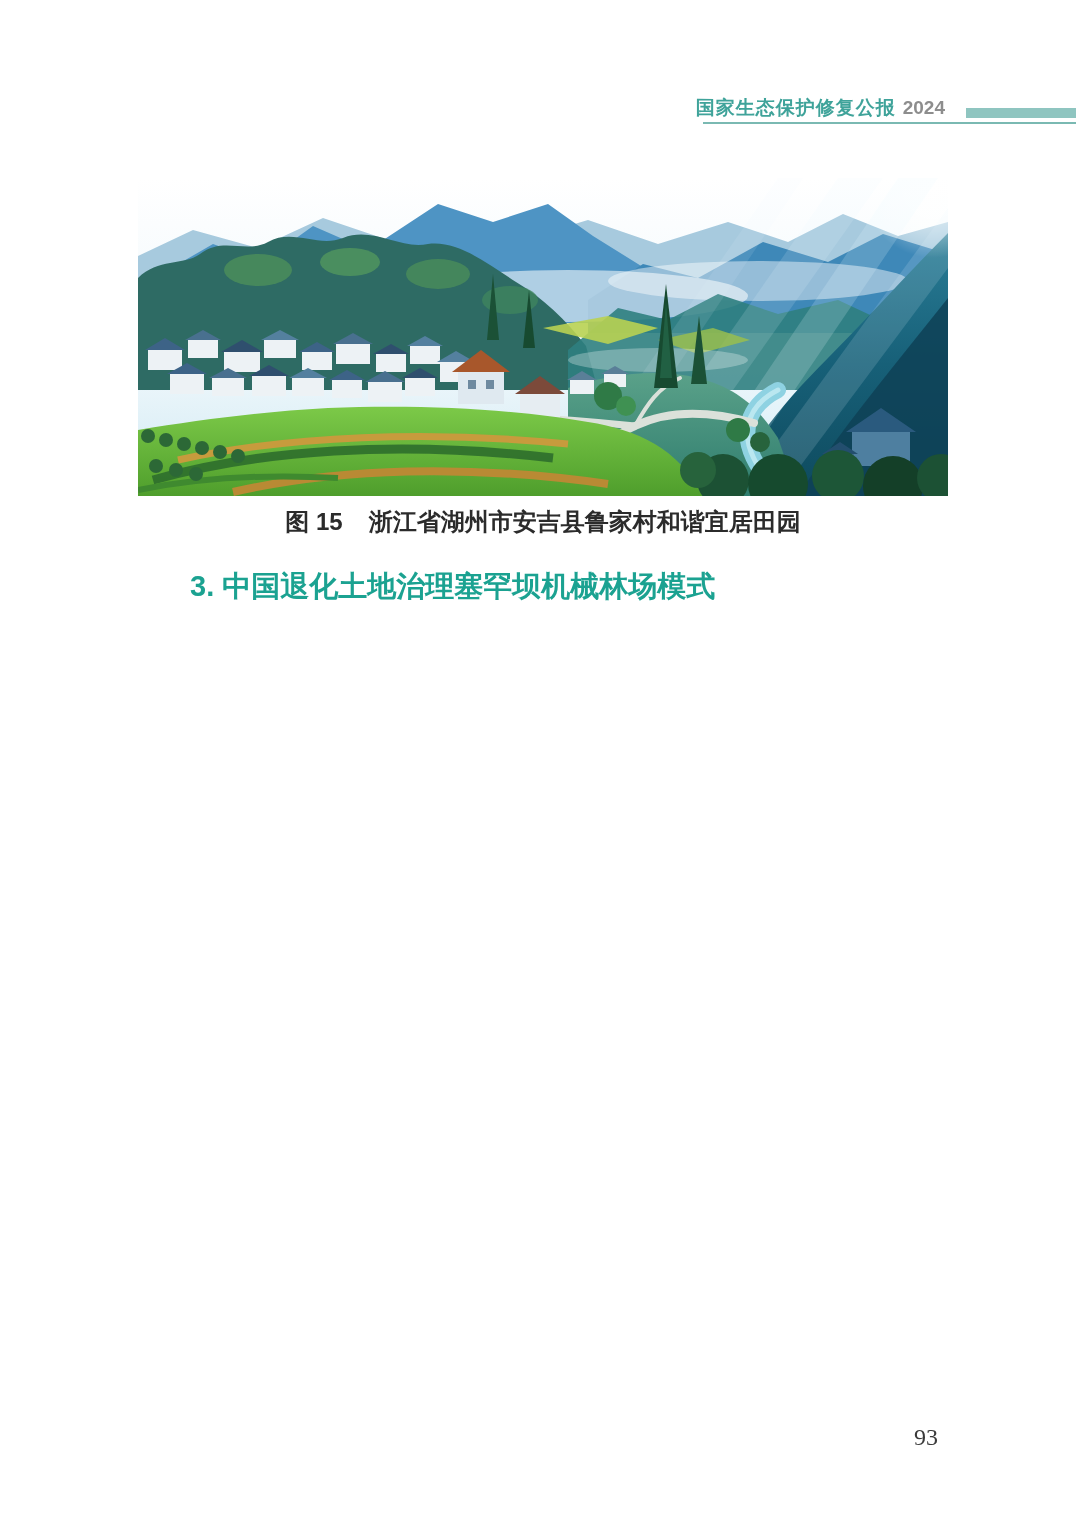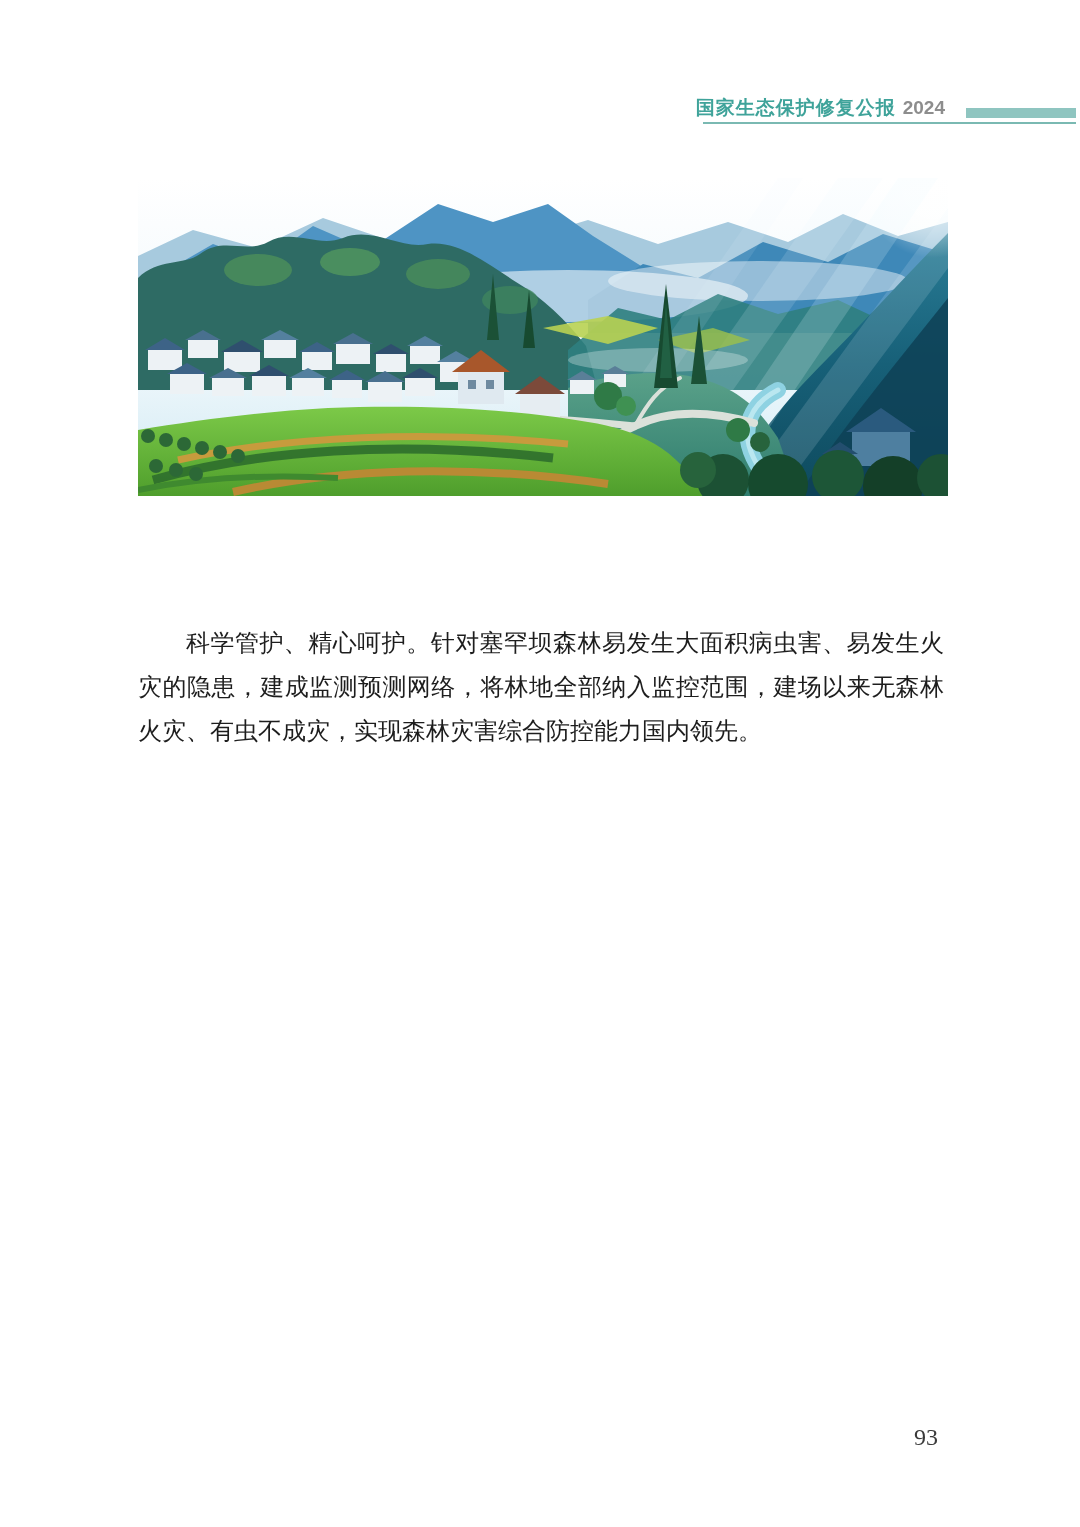--- a/index.html
+++ b/index.html
@@ -235,21 +235,24 @@
         <circle cx="585" cy="302" r="26" fill="#1c5134"></circle>
         <circle cx="640" cy="306" r="30" fill="#164a2e"></circle>
         <circle cx="700" cy="298" r="26" fill="#1d5637"></circle>
         <circle cx="755" cy="308" r="30" fill="#143f28"></circle>
         <circle cx="803" cy="300" r="24" fill="#1c5134"></circle>
         <circle cx="560" cy="292" r="18" fill="#27633c"></circle>
       </g>
     </svg>
   </div>
 
-
+  <div class="caption">
+    <span class="cap-label">图 15</span><span>浙江省湖州市安吉县鲁家村和谐宜居田园</span>
+  </div>
+
+  <div class="section-heading">3. 中国退化土地治理塞罕坝机械林场模式</div>
 
   <div class="bodytext">
-    <p>科学管护、精心呵护。针对塞罕坝森林易发生大面积病虫害、易发生火灾的隐患，建成监测预测网络，将林地全部纳入监控范围，建场以来无森林火灾、有虫不成灾，实现森林灾害综合防控能力国内领先。</p>
   </div>
 
   <div class="page-number">93</div>
 
 </div>
 
 </body></html>

